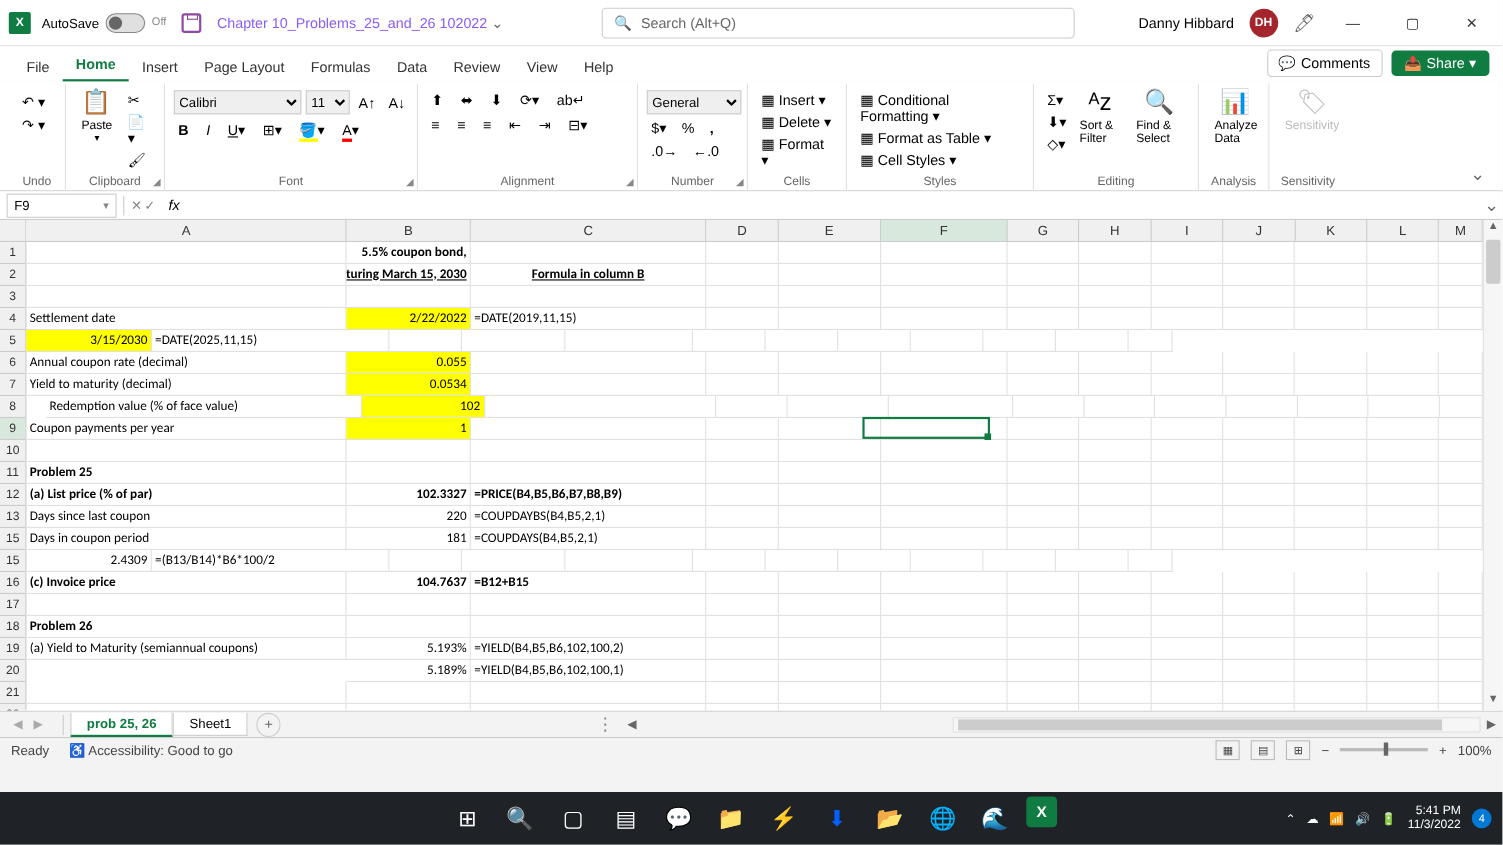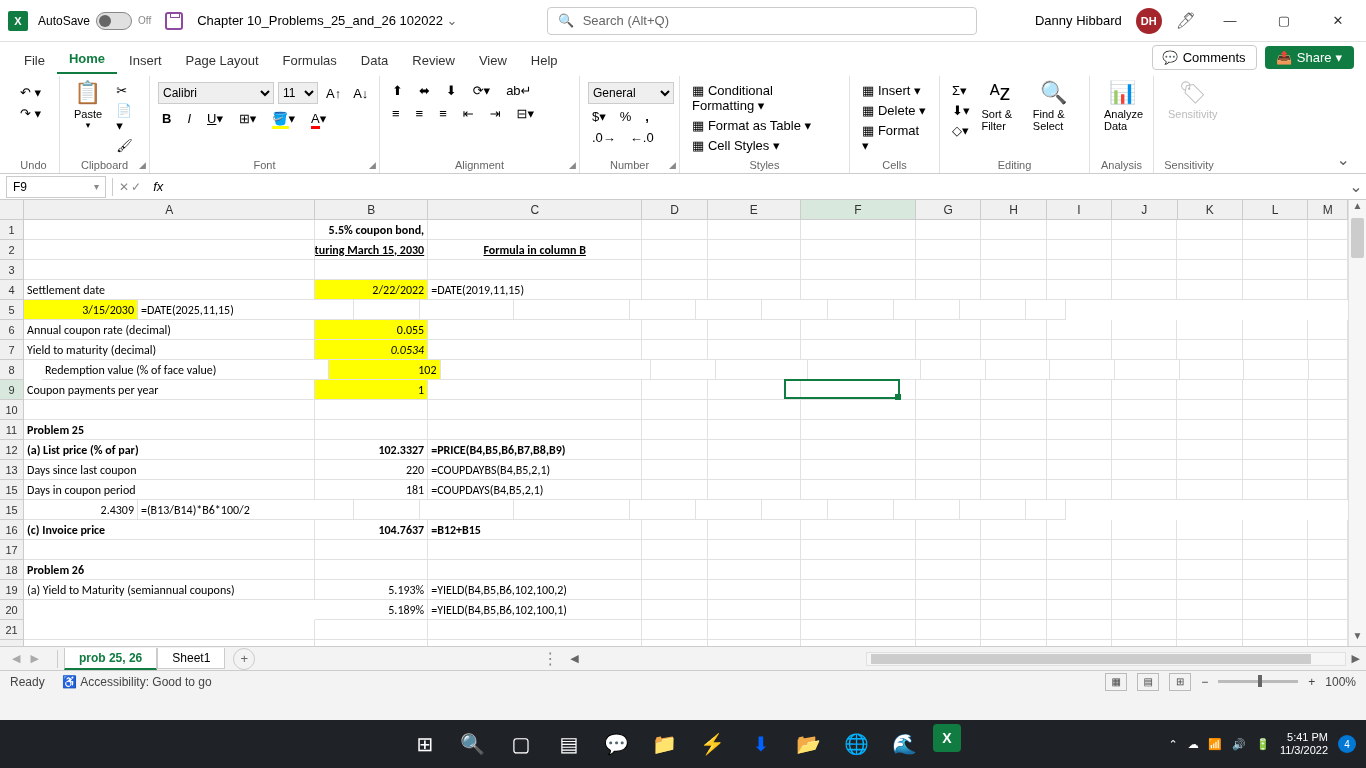--- a/index.html
+++ b/index.html
@@ -6,21 +6,21 @@
 body { background: #f3f3f3; width: 1366px; height: 768px; overflow: hidden; position: relative; }
 
 
 .titlebar { height: 42px; background: #fff; display: flex; align-items: center; padding: 0 8px; border-bottom: 1px solid #e0e0e0; }
 .excel-icon { width: 20px; height: 20px; background: #107c41; color: #fff; font-size: 11px; font-weight: bold; display: flex; align-items: center; justify-content: center; border-radius: 2px; margin-right: 10px; }
 .autosave { display: flex; align-items: center; gap: 6px; font-size: 12px; margin-right: 14px; }
 .toggle { width: 36px; height: 18px; background: #e0e0e0; border: 1px solid #888; border-radius: 9px; position: relative; }
 .toggle::after { content: ''; position: absolute; width: 12px; height: 12px; background: #666; border-radius: 50%; left: 2px; top: 2px; }
 .save-icon { width: 18px; height: 18px; border: 2px solid #8e4aa0; border-radius: 3px; margin-right: 14px; position: relative; }
 .save-icon::after{content:'';position:absolute;width:8px;height:4px;border:1px solid #8e4aa0;top:-1px;left:3px;border-top:none;}
-.filename { font-size: 13px; color: #000000; }
+.filename { font-size: 13px; color: #8b5cf6; }
 .filename::after { content: ' ⌄'; color: #666; }
 .search-box { margin-left: 90px; width: 430px; height: 28px; border: 1px solid #ccc; border-radius: 4px; background: #fff; display: flex; align-items: center; padding: 0 10px; font-size: 13px; color: #666; gap: 8px; }
 .titlebar-right { margin-left: auto; display: flex; align-items: center; gap: 14px; }
 .username { font-size: 13px; }
 .avatar { width: 26px; height: 26px; background: #a4262c; color: #fff; border-radius: 50%; display: flex; align-items: center; justify-content: center; font-size: 11px; font-weight: 600; }
 .winbtn { width: 40px; height: 30px; display: flex; align-items: center; justify-content: center; font-size: 13px; color: #333; cursor: pointer; }
 
 
 .ribbon-tabs { height: 32px; background: #fff; display: flex; align-items: flex-end; padding: 0 12px; font-size: 13px; }
 .ribbon-tab { padding: 6px 12px; cursor: pointer; color: #333; }
@@ -218,35 +218,35 @@
         <span class="rbtn-small"><b>,</b></span>
       </div>
       <div style="display:flex;gap:6px">
         <span class="rbtn-small">.0→</span>
         <span class="rbtn-small">←.0</span>
       </div>
     </div>
     <div class="ribbon-group-label">Number</div>
     <span class="launcher">◢</span>
   </div>
+  <div class="ribbon-group" style="width:90px">
+    <div class="ribbon-body" style="flex-direction:column;gap:3px;padding-top:4px;font-size:12px">
+      <span class="rbtn-small">▦ <span>Insert</span> ▾</span>
+      <span class="rbtn-small">▦ <span>Delete</span> ▾</span>
+      <span class="rbtn-small">▦ <span>Format</span> ▾</span>
+    </div>
+    <div class="ribbon-group-label">Cells</div>
+  </div>
   <div class="ribbon-group" style="width:170px">
     <div class="ribbon-body" style="flex-direction:column;gap:3px;padding-top:4px;font-size:12px">
       <span class="rbtn-small">▦ <span>Conditional Formatting</span> ▾</span>
       <span class="rbtn-small">▦ <span>Format as Table</span> ▾</span>
       <span class="rbtn-small">▦ <span>Cell Styles</span> ▾</span>
     </div>
     <div class="ribbon-group-label">Styles</div>
-  </div>
-  <div class="ribbon-group" style="width:90px">
-    <div class="ribbon-body" style="flex-direction:column;gap:3px;padding-top:4px;font-size:12px">
-      <span class="rbtn-small">▦ <span>Insert</span> ▾</span>
-      <span class="rbtn-small">▦ <span>Delete</span> ▾</span>
-      <span class="rbtn-small">▦ <span>Format</span> ▾</span>
-    </div>
-    <div class="ribbon-group-label">Cells</div>
   </div>
   <div class="ribbon-group" style="width:150px">
     <div class="ribbon-body" style="gap:2px">
       <div style="display:flex;flex-direction:column;gap:3px;padding-top:4px;font-size:13px">
         <span class="rbtn-small">Σ▾</span>
         <span class="rbtn-small">⬇▾</span>
         <span class="rbtn-small">◇▾</span>
       </div>
       <div class="rbtn">
           <span class="rbtn-icon">ᴬz</span>
@@ -421,21 +421,21 @@
         <div class="cell col-G" style="width: 66px;"></div>
         <div class="cell col-H" style="width: 66px;"></div>
         <div class="cell col-I" style="width: 66px;"></div>
         <div class="cell col-J" style="width: 66px;"></div>
         <div class="cell col-K" style="width: 66px;"></div>
         <div class="cell col-L" style="width: 66px;"></div>
         <div class="cell col-M" style="width: 40px;"></div>
       </div>
       <div class="cell-row">
         <div class="cell col-A" style="width: 294px;">Yield to maturity (decimal)</div>
-        <div class="cell col-B r yel" style="width: 114px; font-style: italic;">0.0534</div>
+        <div class="cell col-B r yel" style="width: 114px;">0.0534</div>
         <div class="cell col-C" style="width: 216px;"></div>
         <div class="cell col-D" style="width: 66px;"></div>
         <div class="cell col-E" style="width: 94px;"></div>
         <div class="cell col-F" style="width: 116px;"></div>
         <div class="cell col-G" style="width: 66px;"></div>
         <div class="cell col-H" style="width: 66px;"></div>
         <div class="cell col-I" style="width: 66px;"></div>
         <div class="cell col-J" style="width: 66px;"></div>
         <div class="cell col-K" style="width: 66px;"></div>
         <div class="cell col-L" style="width: 66px;"></div>

